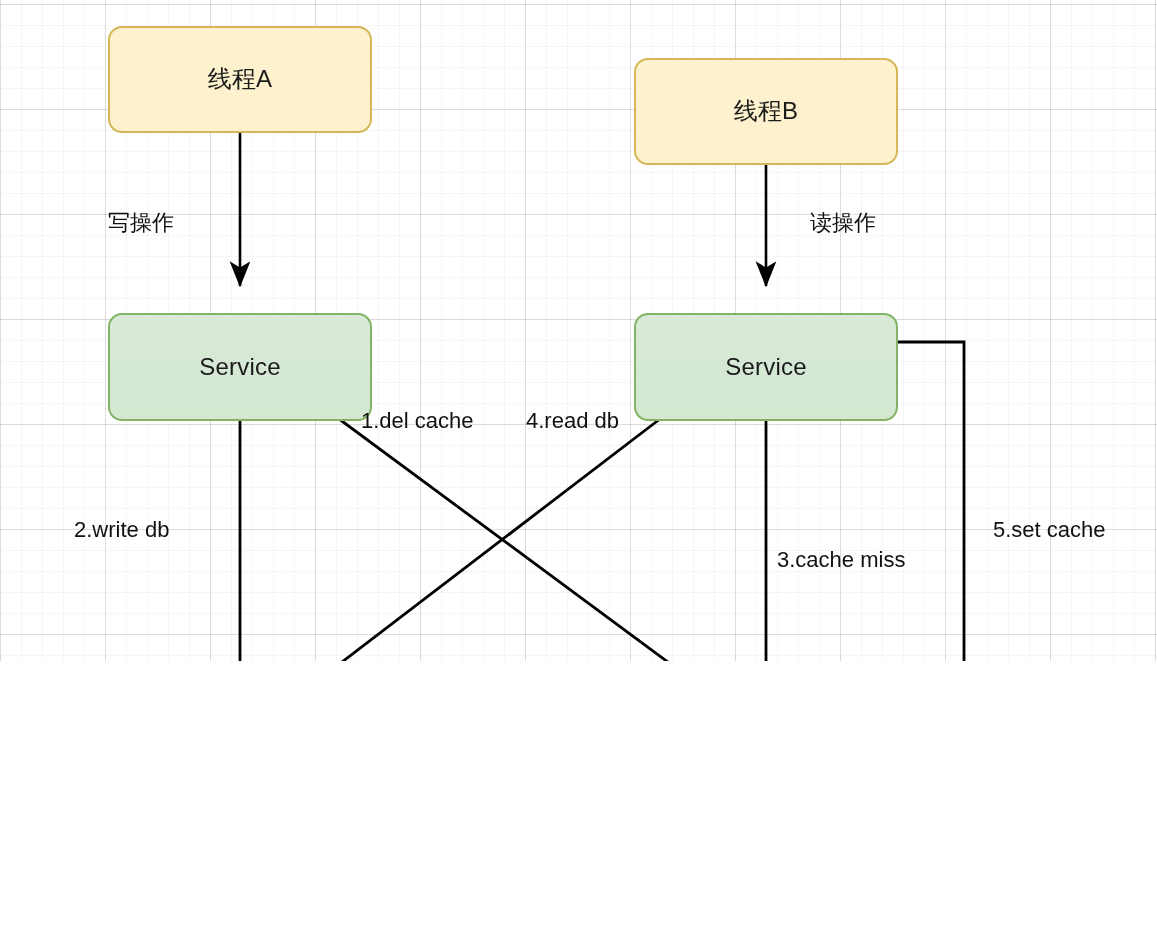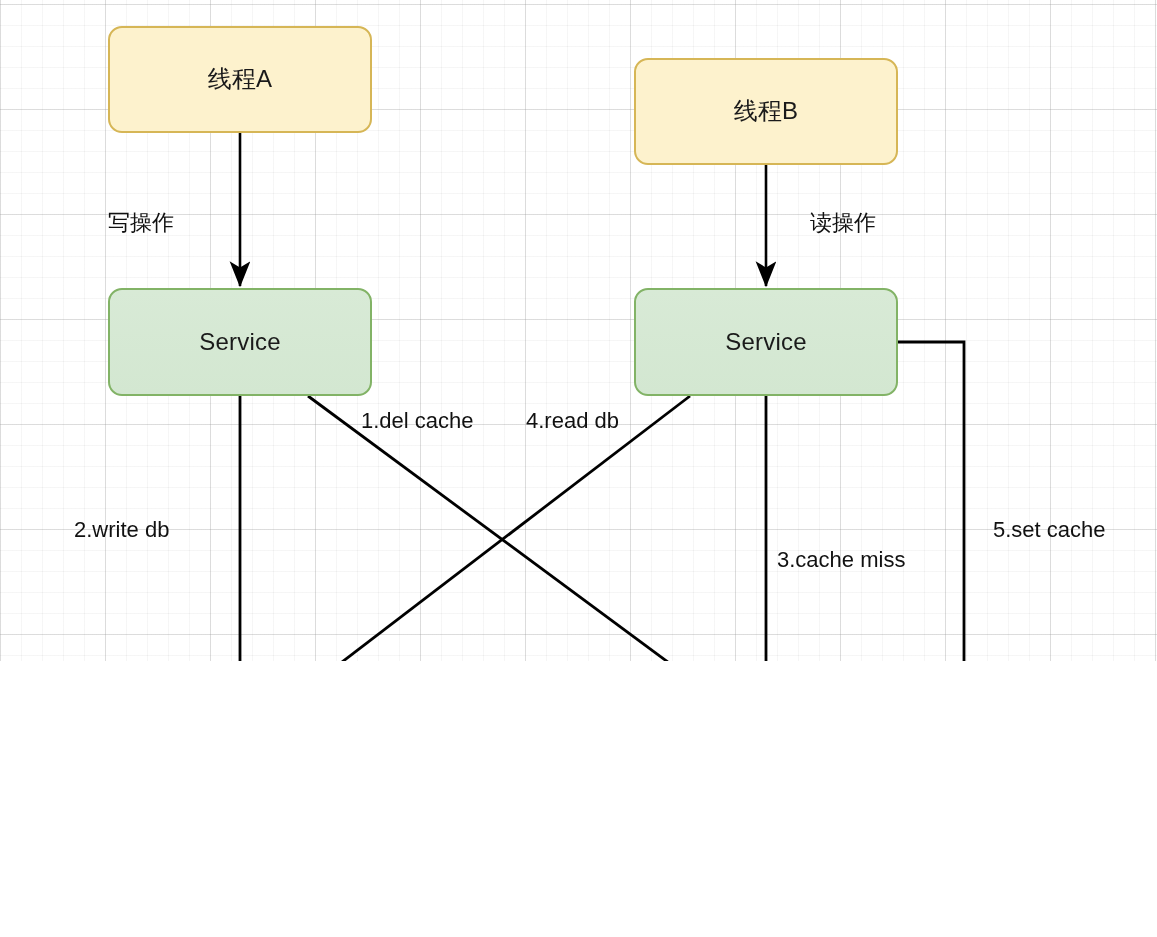--- a/index.html
+++ b/index.html
@@ -52,20 +52,21 @@
     letter-spacing: 0.2px;
   }
   .thread-box {
     background: #fdf2cd;
     border-color: #d6b656;
   }
   .service-box {
     background: #d5e8d4;
     background-image: linear-gradient(to bottom, #d8ead6 0%, #d3e7d1 100%);
     border-color: #82b366;
+    margin-top: 25px;
   }
   .cyl {
     position: absolute;
   }
   .cyl-label {
     position: absolute;
     width: 100%;
     text-align: center;
     font-size: 24px;
     color: #1a1a1a;

